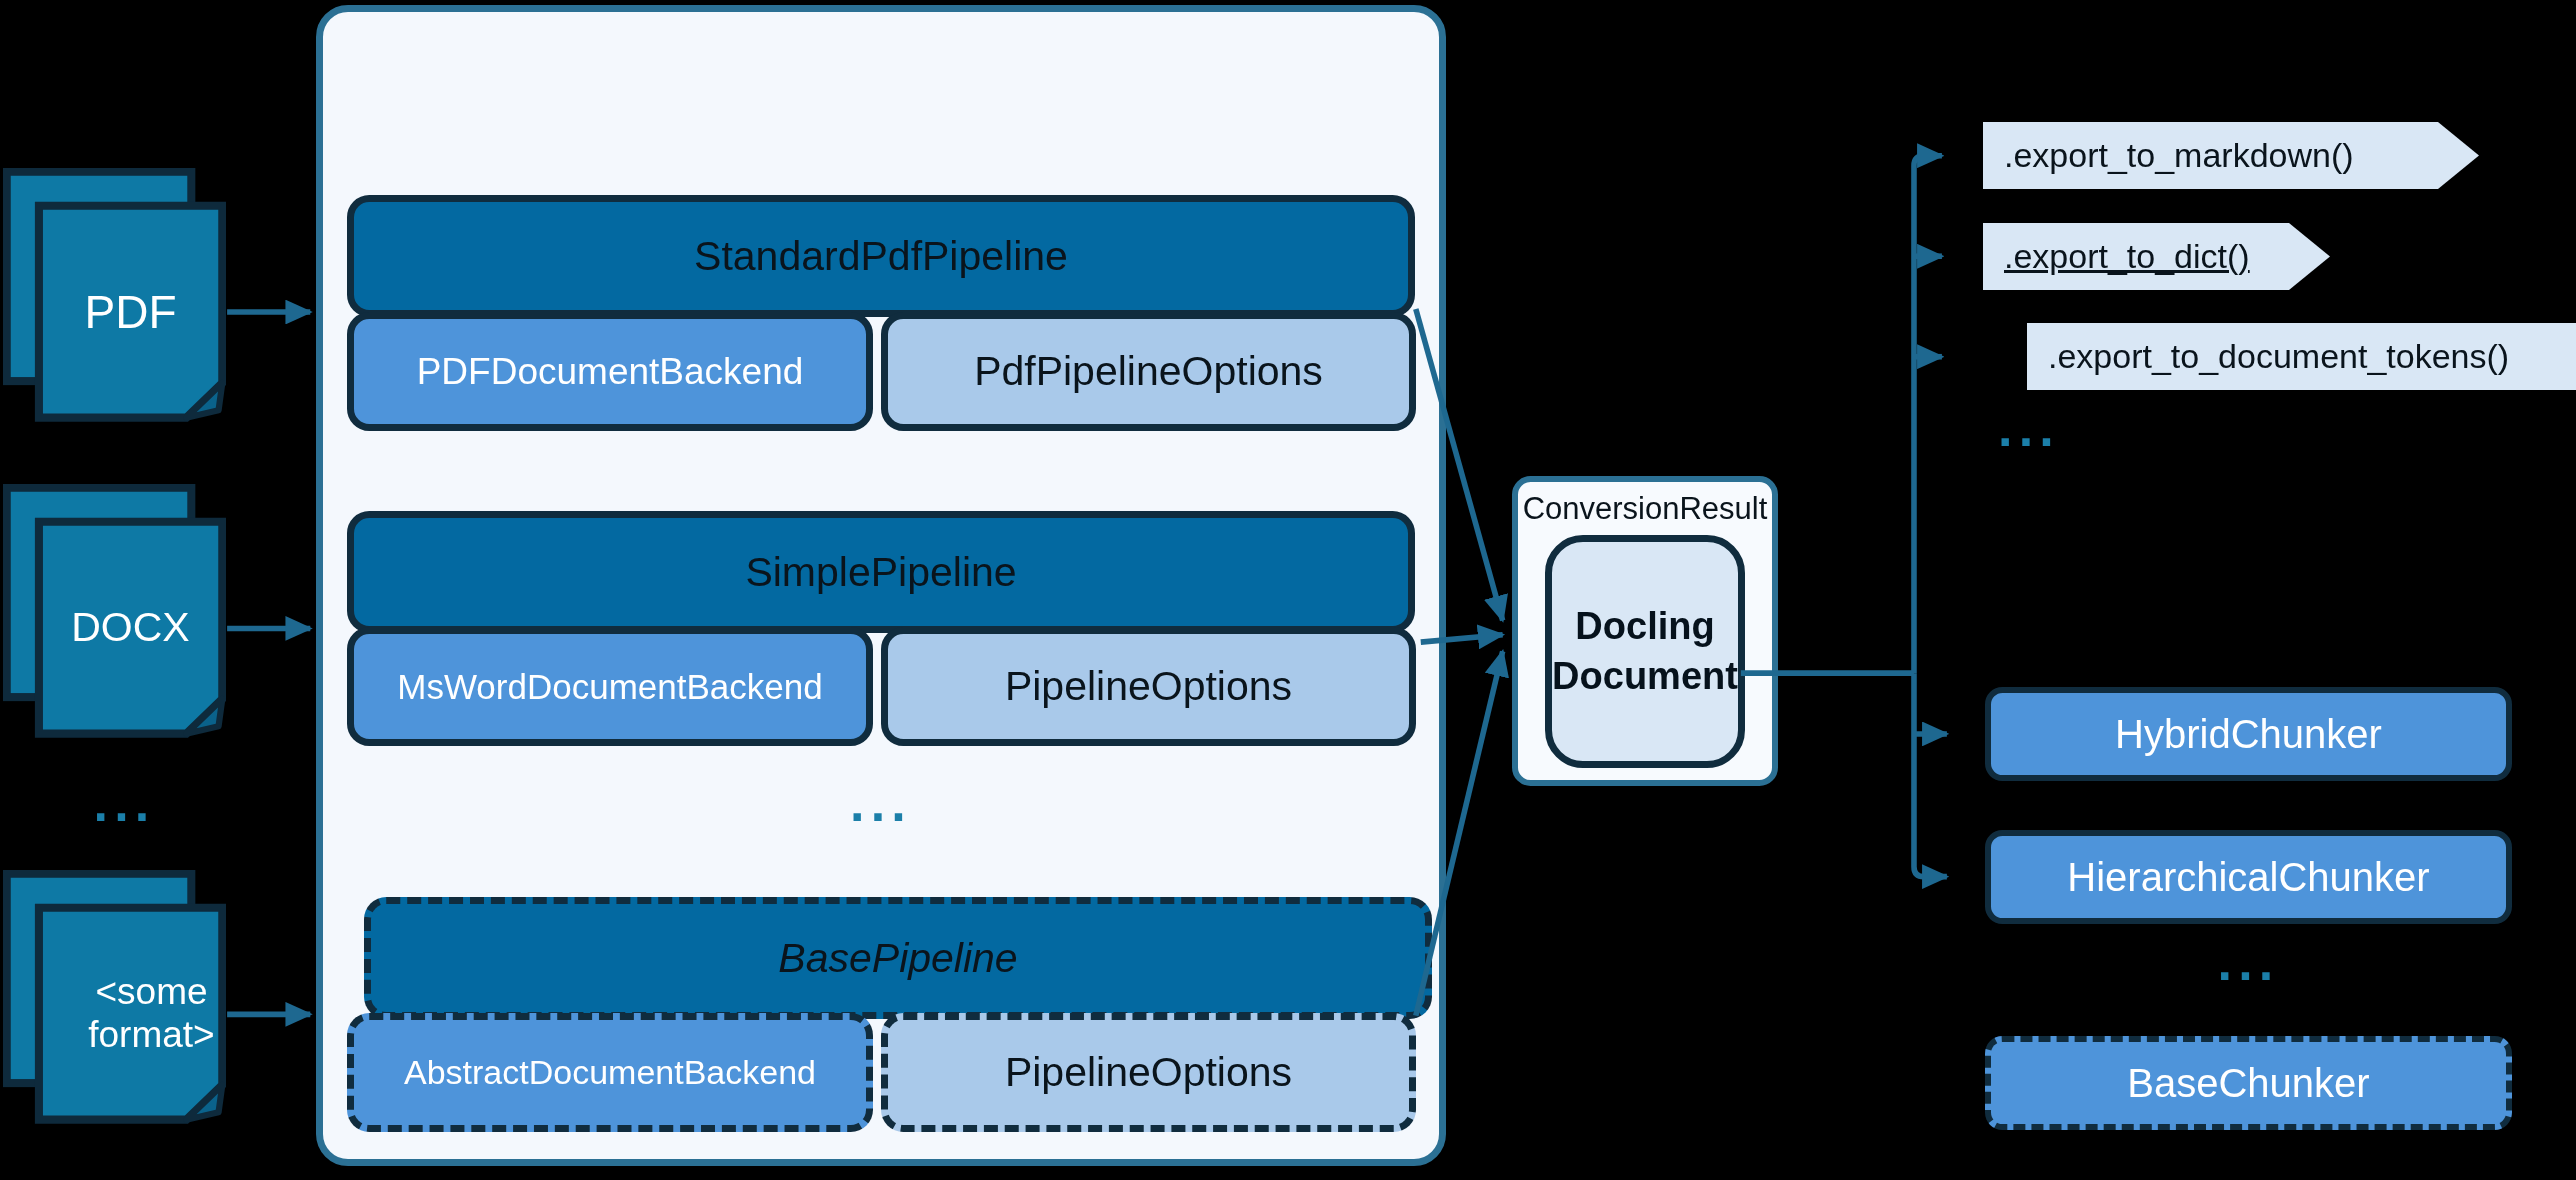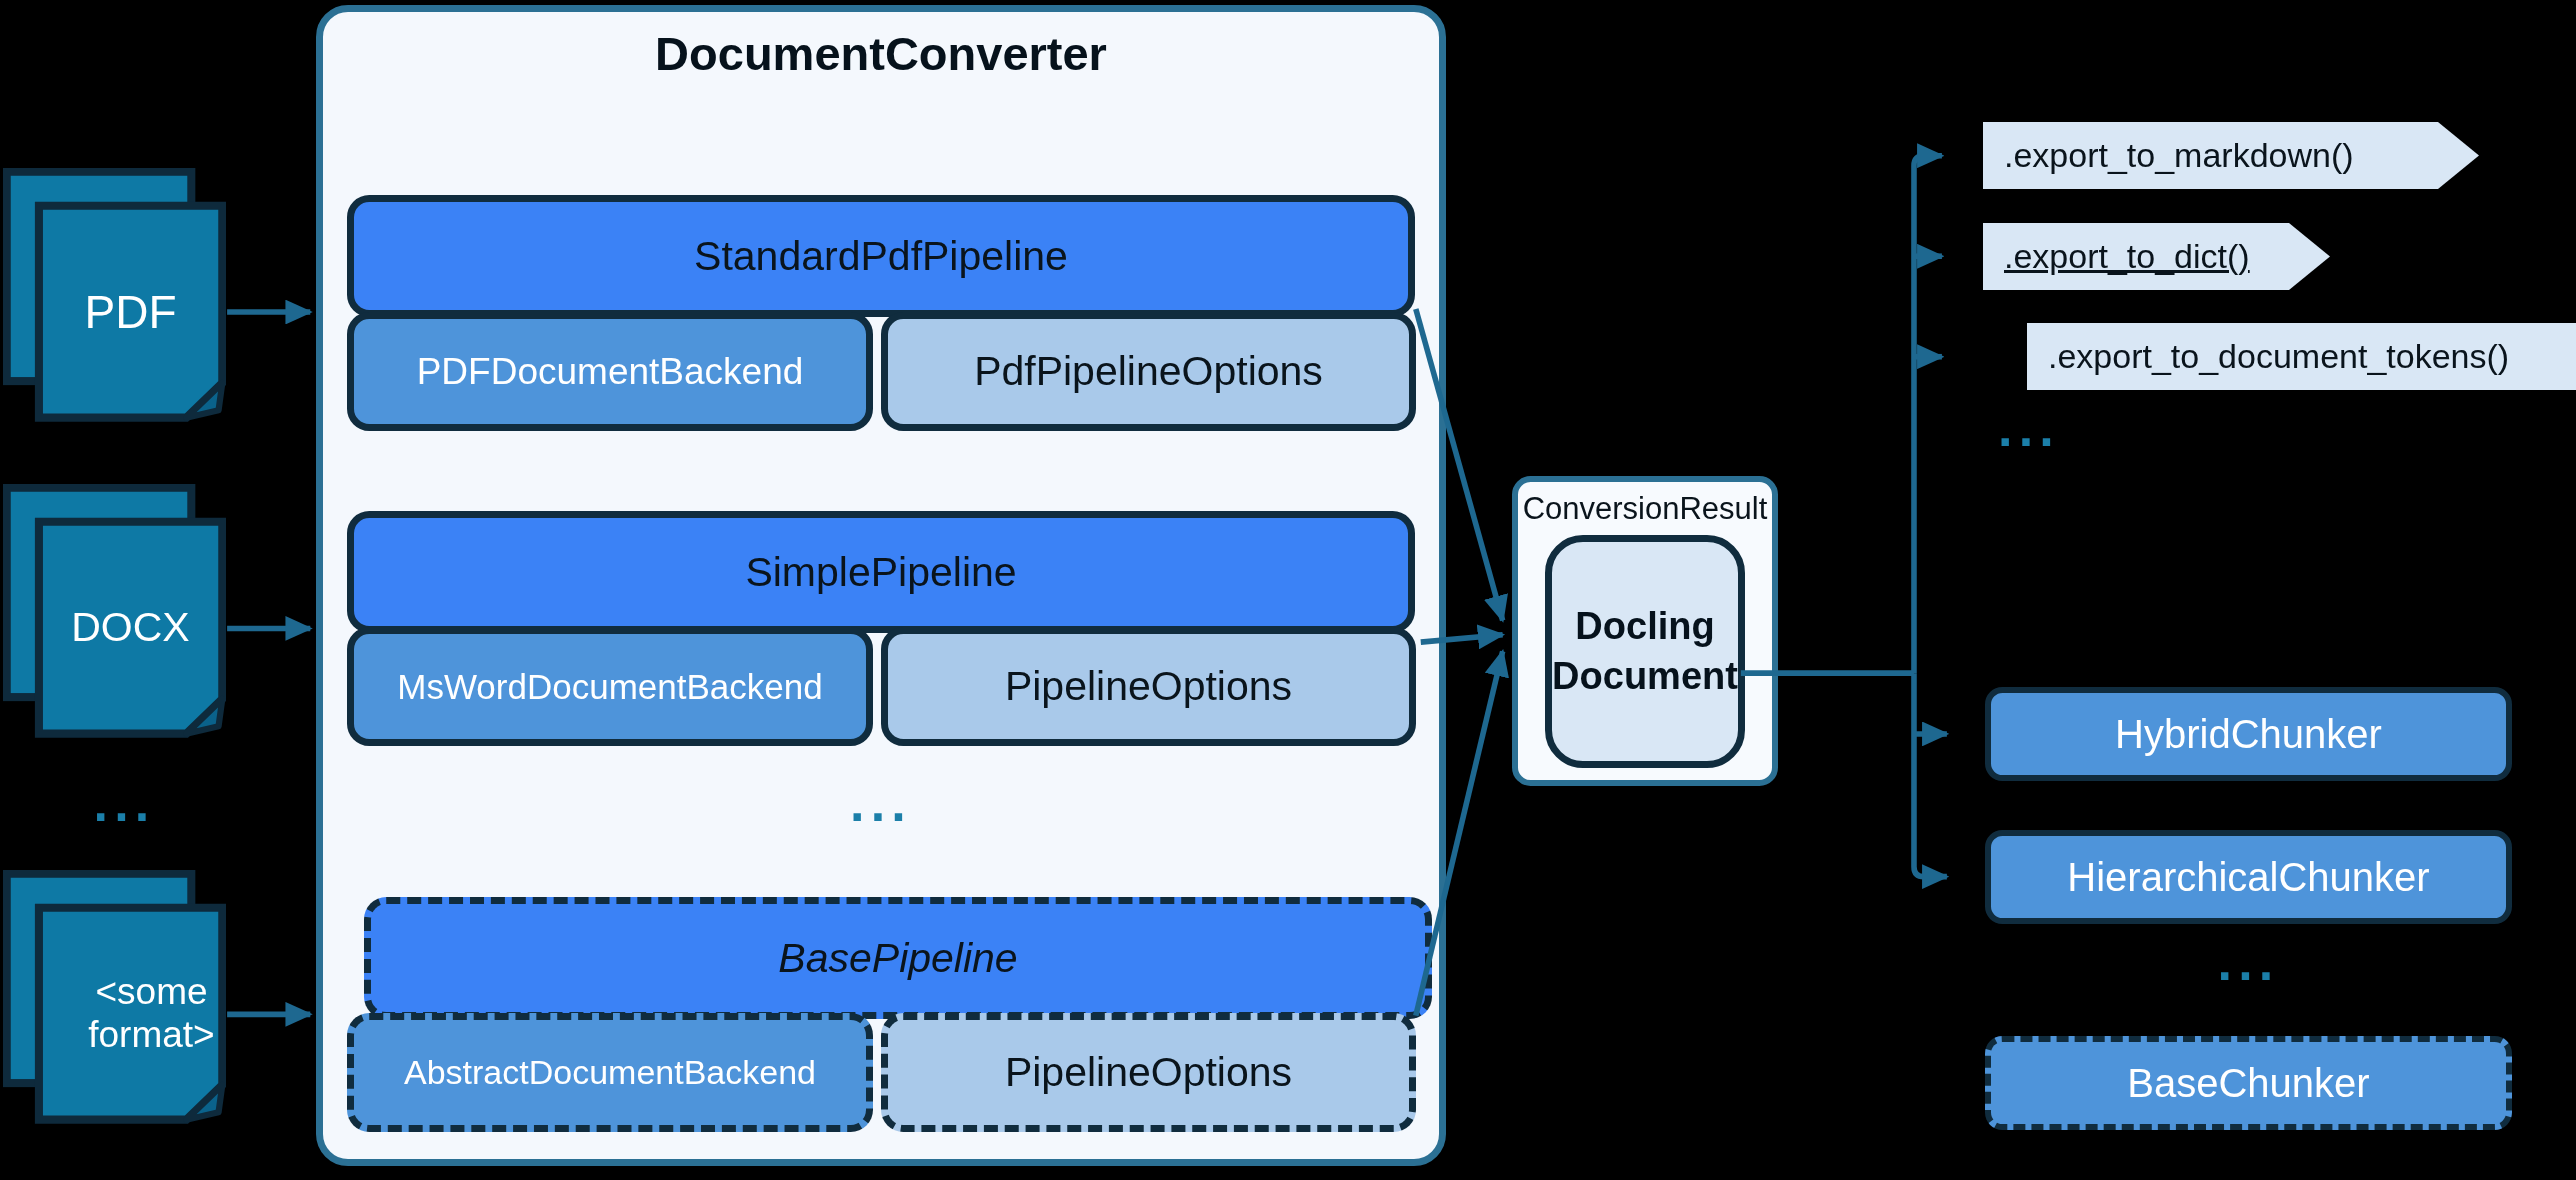--- a/index.html
+++ b/index.html
@@ -13,21 +13,21 @@
     left:316px;top:5px;width:1130px;height:1161px;
     background:#f4f8fd;border:7.4px solid #2b7094;border-radius:32px;
     box-sizing:border-box;z-index:2;
   }
   .converter-title{
     left:316px;top:25px;width:1130px;height:56px;z-index:3;
     display:flex;align-items:center;justify-content:center;
     font-size:47px;font-weight:bold;color:#06121c;
   }
   .group-top{
-    background:#3b82f6;border:7.4px solid #102c3e;border-radius:22.3px;
+    background:#0369a1;border:7.4px solid #102c3e;border-radius:22.3px;
     box-sizing:border-box;z-index:3;
     display:flex;align-items:center;justify-content:center;
     font-size:41px;color:#0a141c;
   }
   .backend-box{
     background:#4e94da;border:7.4px solid #102c3e;border-radius:22.3px;
     box-sizing:border-box;z-index:4;
     display:flex;align-items:center;justify-content:center;
     font-size:37px;color:#ffffff;
   }
@@ -115,21 +115,20 @@
   <div class="abs doc-stack" style="left:2.5px;top:870px;">
     <svg width="223" height="254" viewBox="0 0 360 410">
       <rect x="6" y="6" width="298" height="338" fill="#0e79a5" stroke="#0e2a3c" stroke-width="13"></rect>
       <path d="M58 61 H354 V347 L296 403 H58 Z" fill="#0e79a5" stroke="#0e2a3c" stroke-width="13"></path>
       <path d="M354 347 L296 403 L348 391 Z" fill="#0a628b" stroke="#0e2a3c" stroke-width="10" stroke-linejoin="round"></path>
     </svg>
     <span class="doc-label" style="font-size:37px;padding:0 21px;">&lt;some format&gt;</span>
   </div>
 
   <div class="abs converter"></div>
-  <div class="abs converter-title">DocumentConverter</div>
 
   <div class="abs group-top" style="left:347px;top:195px;width:1068px;height:122px;">StandardPdfPipeline</div>
   <div class="abs backend-box" style="left:347px;top:312px;width:526px;height:119px;">PDFDocumentBackend</div>
   <div class="abs options-box" style="left:881px;top:312px;width:535px;height:119px;">PdfPipelineOptions</div>
 
   <div class="abs group-top" style="left:347px;top:511px;width:1068px;height:122px;">SimplePipeline</div>
   <div class="abs backend-box" style="left:347px;top:627px;width:526px;height:119px;font-size:35px;">MsWordDocumentBackend</div>
   <div class="abs options-box" style="left:881px;top:627px;width:535px;height:119px;">PipelineOptions</div>
 
   <div class="abs ellipsis" style="left:347px;top:769px;width:1068px;height:68px;">...</div>

